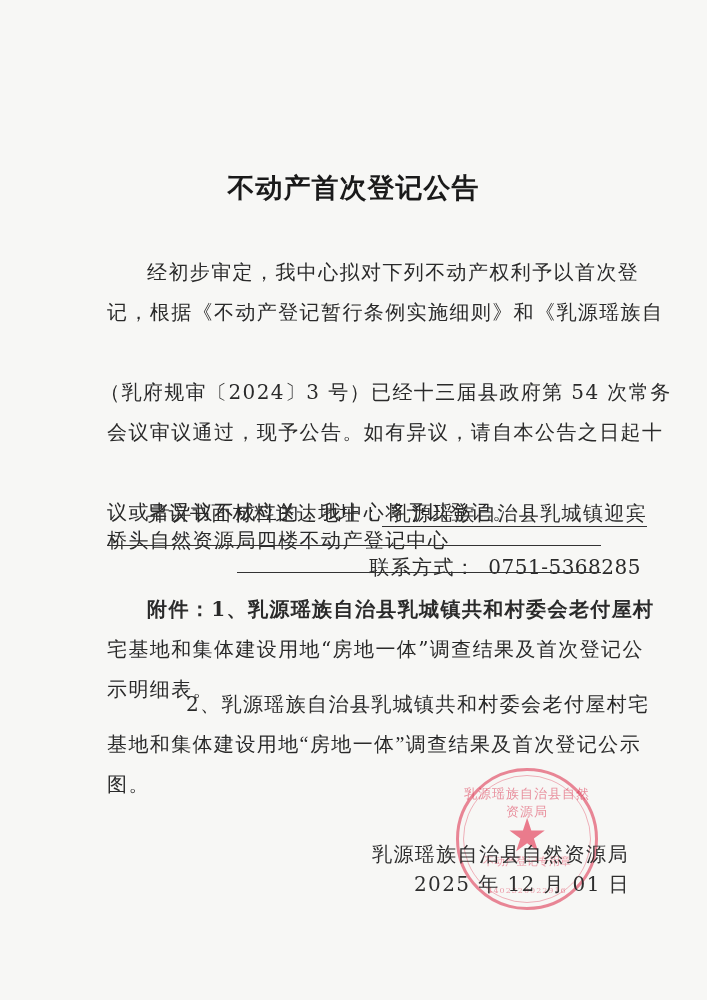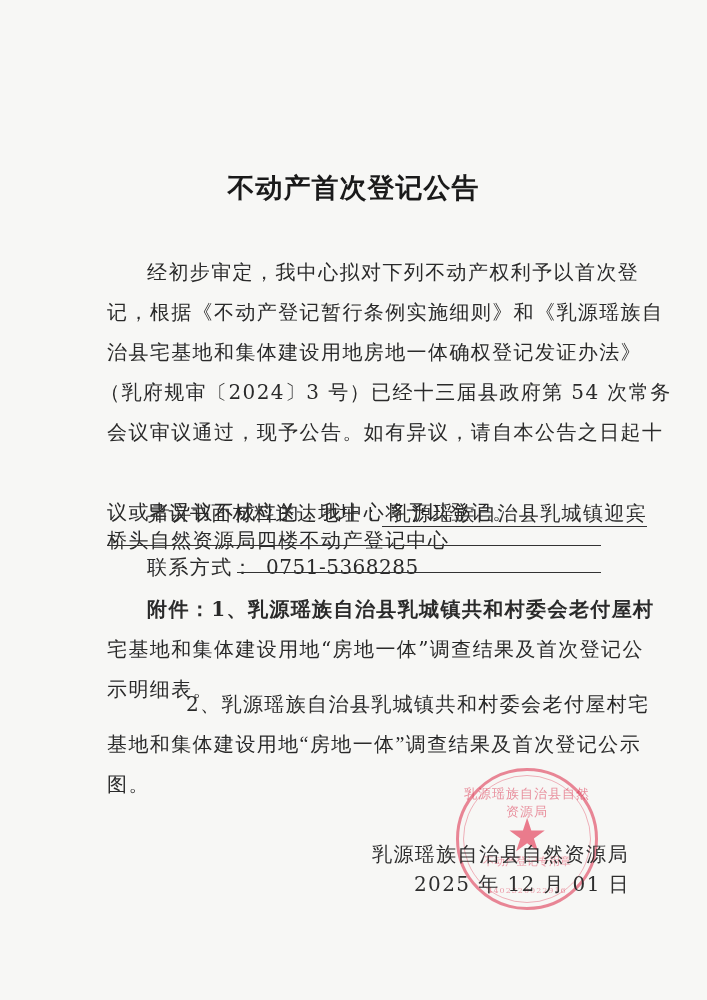--- a/index.html
+++ b/index.html
@@ -48,34 +48,33 @@
 </style>
 </head>
 <body>
 
 <div class="page">
 
   <div class="title">不动产首次登记公告</div>
 
   <div class="line indent" style="top:252px;">经初步审定，我中心拟对下列不动产权利予以首次登</div>
   <div class="line" style="top:292px;font-family:Liberation Serif, serif;">记，根据《不动产登记暂行条例实施细则》和《乳源瑶族自</div>
-  <div class="line" style="top:332px;">治县宅基地和集体建设用地房地一体确权登记发证办法》</div>
   <div class="line" style="top:372px; left:100px;">（乳府规审〔2024〕3 号）已经十三届县政府第 54 次常务</div>
   <div class="line" style="top:412px;">会议审议通过，现予公告。如有异议，请自本公告之日起十</div>
   <div class="line indent" style="top:493px;">
     <span>异议书面材料送达地址：</span><span class="ul" style="padding-left:8px;">乳源瑶族自治县乳城镇迎宾</span>
   </div>
 
   <div class="line" style="top:492px;">议或者异议不成立的，我中心将予以登记。</div>
   <div class="line" style="top:520px;">
     <span>桥头自然资源局四楼不动产登记中心</span>
   </div>
   <div class="ul-full" style="top:545px;"></div>
 
-  <div class="line indent" style="top:547px;">
+  <div class="line indent" style="top:547px;text-align:right;">
     <span>联系方式：</span><span style="padding-left:12px; letter-spacing:0.5px;">0751-5368285</span>
   </div>
   <div style="position:absolute; left:237px; width:364px; top:572px; border-bottom:1.5px solid #333;"></div>
 
   <div class="line indent" style="top:589px;font-weight:bold;">附件：1、乳源瑶族自治县乳城镇共和村委会老付屋村</div>
   <div class="line" style="top:629px;">宅基地和集体建设用地“房地一体”调查结果及首次登记公</div>
   <div class="line" style="top:669px;">示明细表。</div>
 
   <div class="line" style="top:684px; left:186px;">2、乳源瑶族自治县乳城镇共和村委会老付屋村宅</div>
   <div class="line" style="top:724px;font-family:Liberation Serif, serif;">基地和集体建设用地“房地一体”调查结果及首次登记公示</div>

